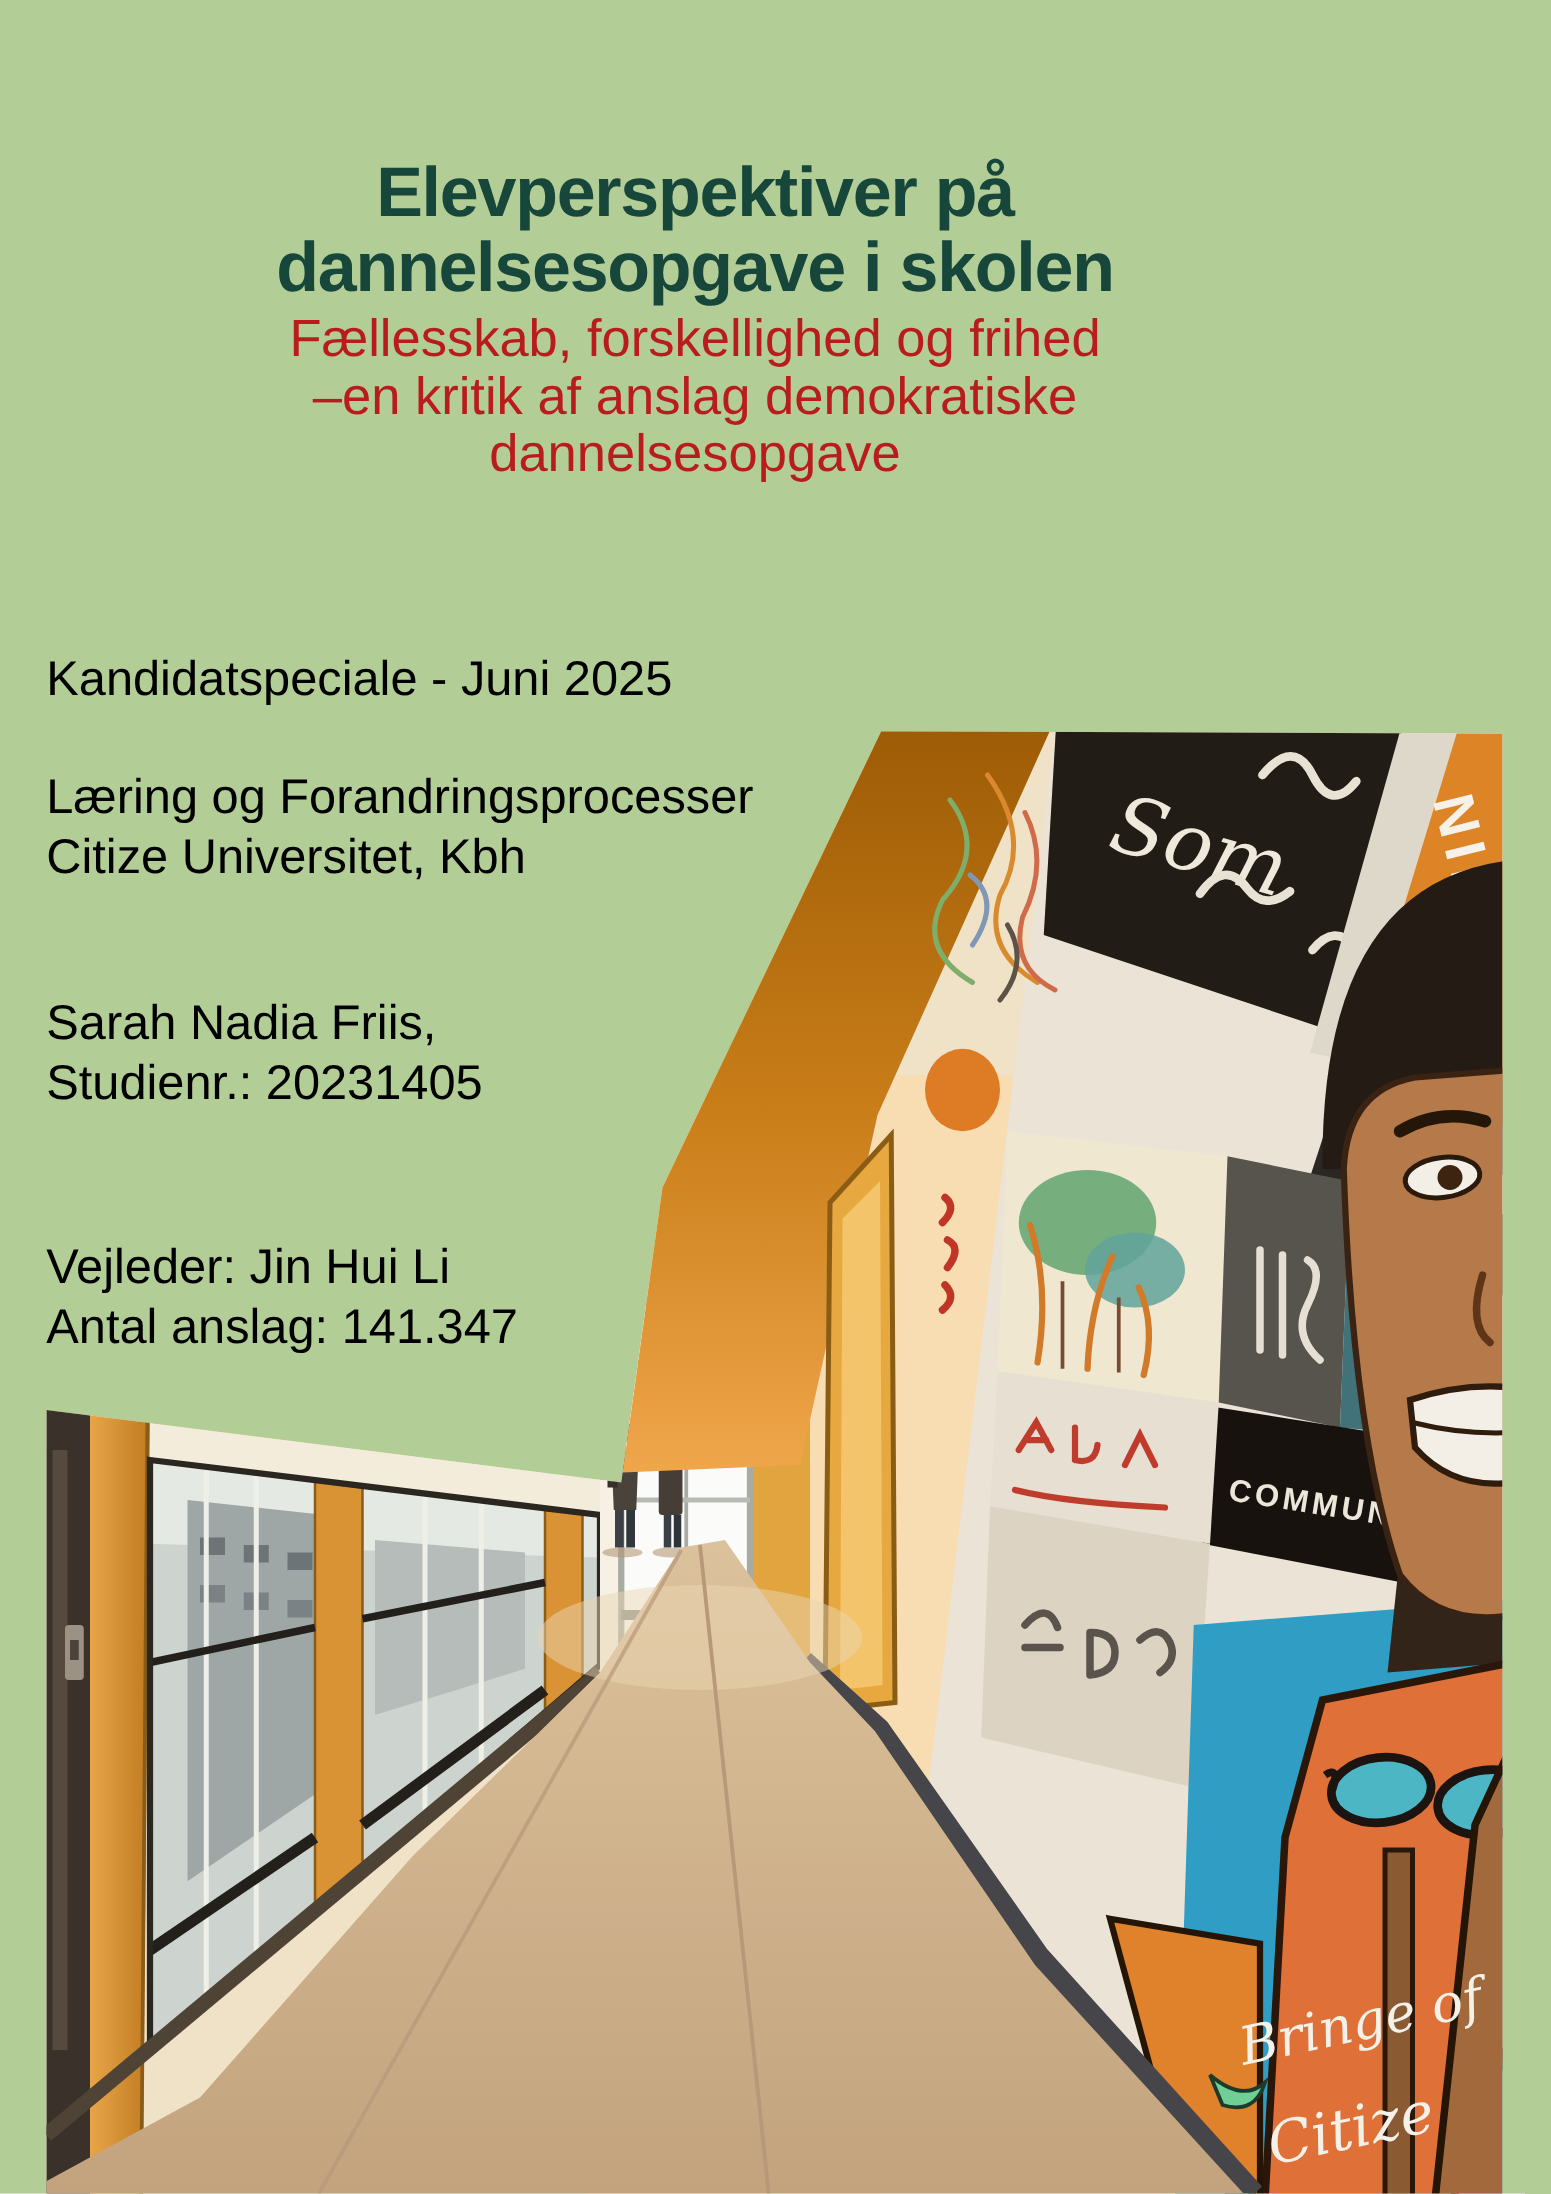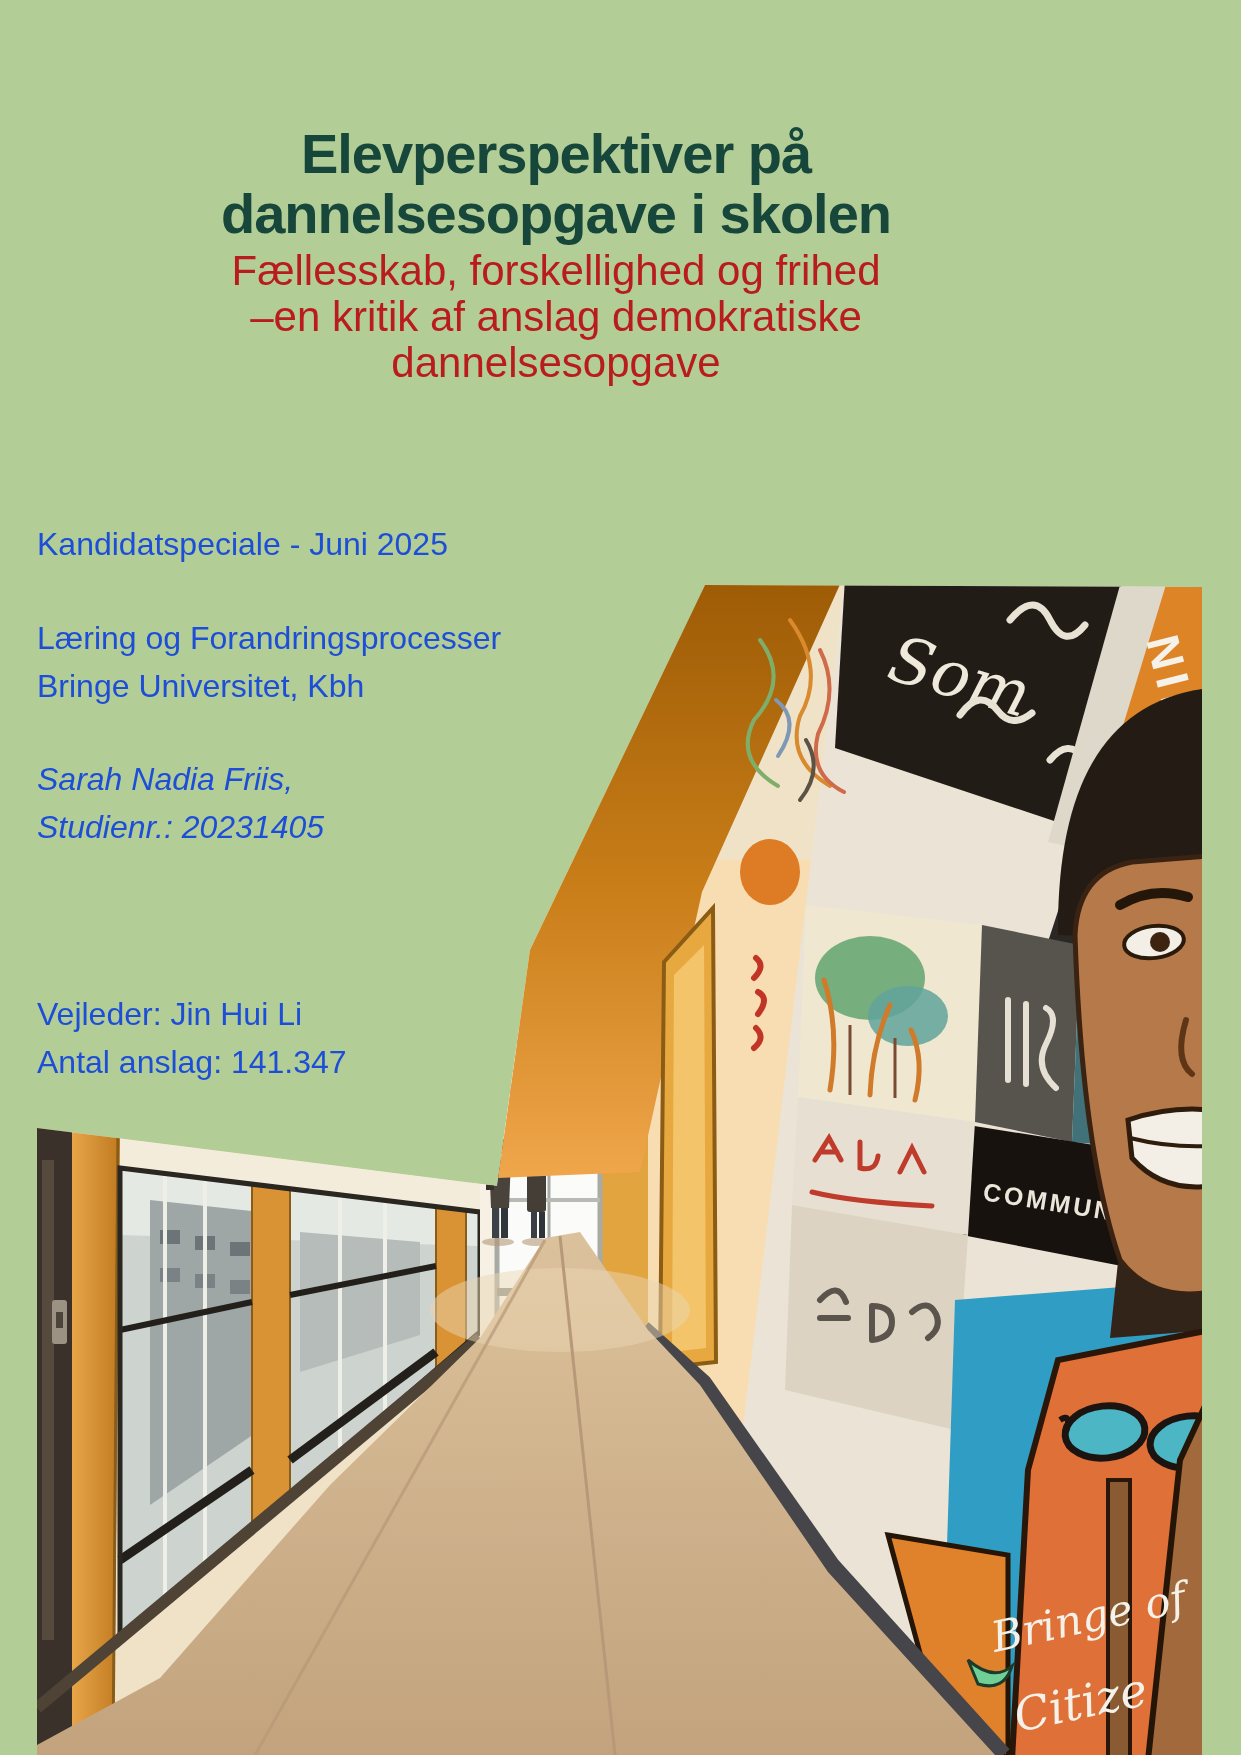--- a/index.html
+++ b/index.html
@@ -22,27 +22,27 @@
   }
   .title-block h1 span{display:block;}
   .subtitle{
     margin-top:4px;
     font-size:42px;line-height:46px;font-weight:400;letter-spacing:0;
     color:#b91c1c;
   }
   .subtitle span{display:block;}
   .info-group{
     position:absolute;left:37px;margin:0;
-    font-size:32px;line-height:48px;font-weight:400;
-    color:#1d4ed8;
+    font-size:39px;line-height:48px;font-weight:400;
+    color:#000000;
   }
   .info-group p{margin:0;}
   .g1{top:520px;}
   .g2{top:614px;}
-  .g3{top:755px;font-style:italic;}
+  .g3{top:795px;}
   .g4{top:990px;}
   figure.photo{position:absolute;inset:0;margin:0;}
   svg{display:block;}
   text.script{font-family:"DejaVu Serif",serif;font-style:italic;}
   text.caps{font-family:"Liberation Sans",sans-serif;font-weight:700;}
 </style>
 </head>
 <body>
 
 <div class="page">
@@ -57,21 +57,21 @@
       <span>–en kritik af anslag demokratiske</span>
       <span>dannelsesopgave</span>
     </div>
   </header>
 
   <section class="info-group g1">
     <p>Kandidatspeciale - Juni 2025</p>
   </section>
   <section class="info-group g2">
     <p>Læring og Forandringsprocesser</p>
-    <p>Bringe Universitet, Kbh</p>
+    <p>Citize Universitet, Kbh</p>
   </section>
   <section class="info-group g3">
     <p>Sarah Nadia Friis,</p>
     <p>Studienr.: 20231405</p>
   </section>
   <section class="info-group g4">
     <p>Vejleder: Jin Hui Li</p>
     <p>Antal anslag: 141.347</p>
   </section>
 

